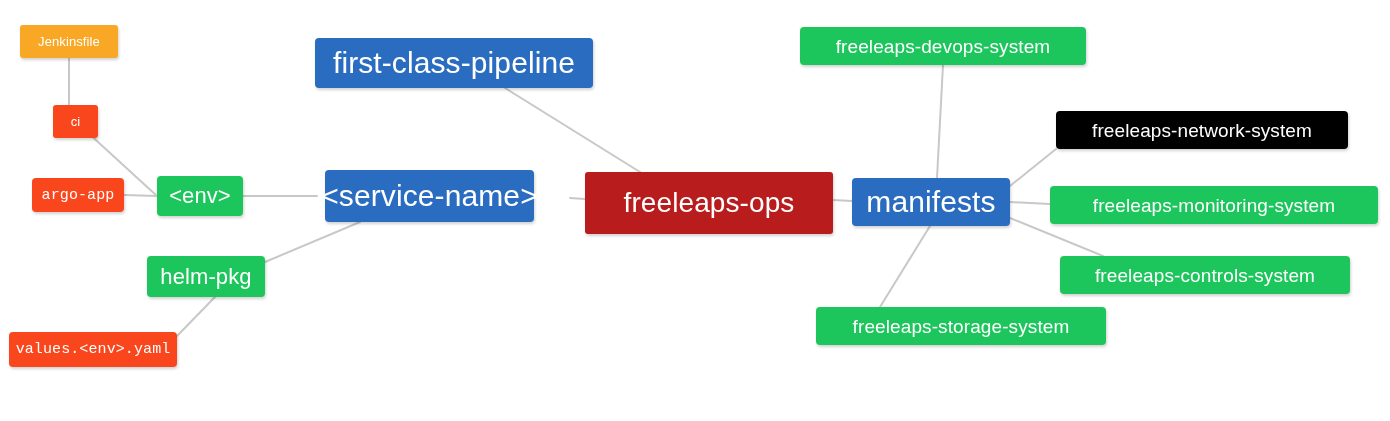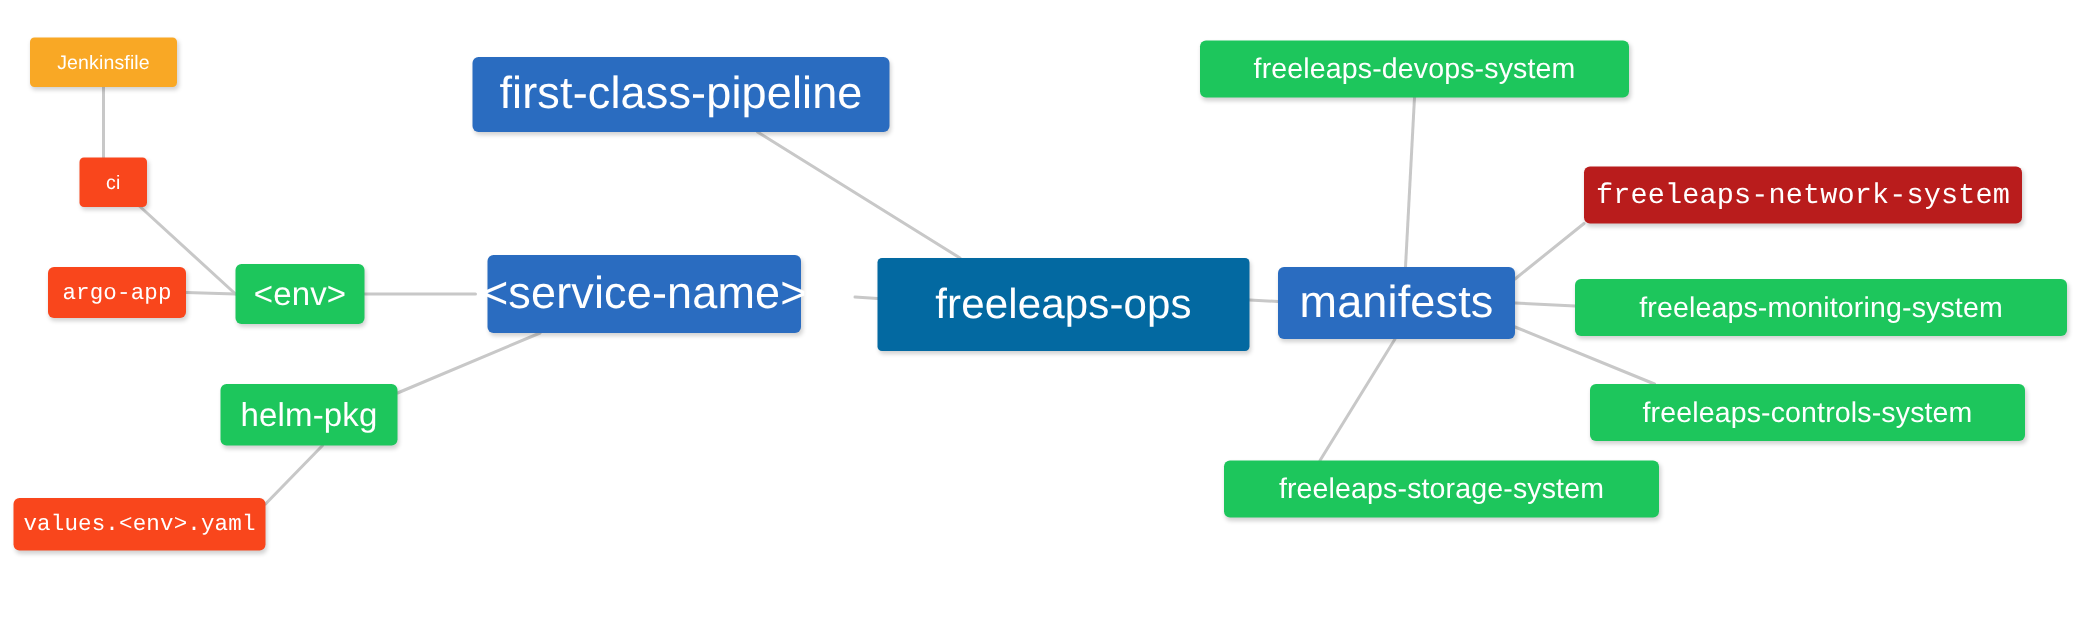--- a/index.html
+++ b/index.html
@@ -85,30 +85,30 @@
       </div>
       <div class="node small" style="left: 9px; top: 332px; width: 168px; height: 35px; background: rgb(249, 70, 28);">
         <span>values.&lt;env&gt;.yaml</span>
       </div>
       <div class="node xl" style="left: 315px; top: 38px; width: 278px; height: 50px; background: rgb(42, 108, 192);">
         <span>first-class-pipeline</span>
       </div>
       <div class="node xl" style="left: 325px; top: 170px; width: 209px; height: 52px; background: rgb(42, 108, 192);">
         <span>&lt;service-name&gt;</span>
       </div>
-      <div class="node root" style="left: 585px; top: 172px; width: 248px; height: 62px; background: #0369a1;">
+      <div class="node root" style="left: 585px; top: 172px; width: 248px; height: 62px; background: #b91c1c;">
         <span>freeleaps-ops</span>
       </div>
       <div class="node xl" style="left: 852px; top: 178px; width: 158px; height: 48px; background: rgb(42, 108, 192);">
         <span>manifests</span>
       </div>
       <div class="node med" style="left: 800px; top: 27px; width: 286px; height: 38px; background: rgb(29, 198, 92);">
         <span>freeleaps-devops-system</span>
       </div>
-      <div class="node med" style="left: 1056px; top: 111px; width: 292px; height: 38px; background: #b91c1c; font-family: Liberation Mono, monospace;">
+      <div class="node med" style="left: 1056px; top: 111px; width: 292px; height: 38px; background: #000000;">
         <span>freeleaps-network-system</span>
       </div>
       <div class="node med" style="left: 1050px; top: 186px; width: 328px; height: 38px; background: rgb(29, 198, 92);">
         <span>freeleaps-monitoring-system</span>
       </div>
       <div class="node med" style="left: 1060px; top: 256px; width: 290px; height: 38px; background: rgb(29, 198, 92);">
         <span>freeleaps-controls-system</span>
       </div>
       <div class="node med" style="left: 816px; top: 307px; width: 290px; height: 38px; background: rgb(29, 198, 92);">
         <span>freeleaps-storage-system</span>

